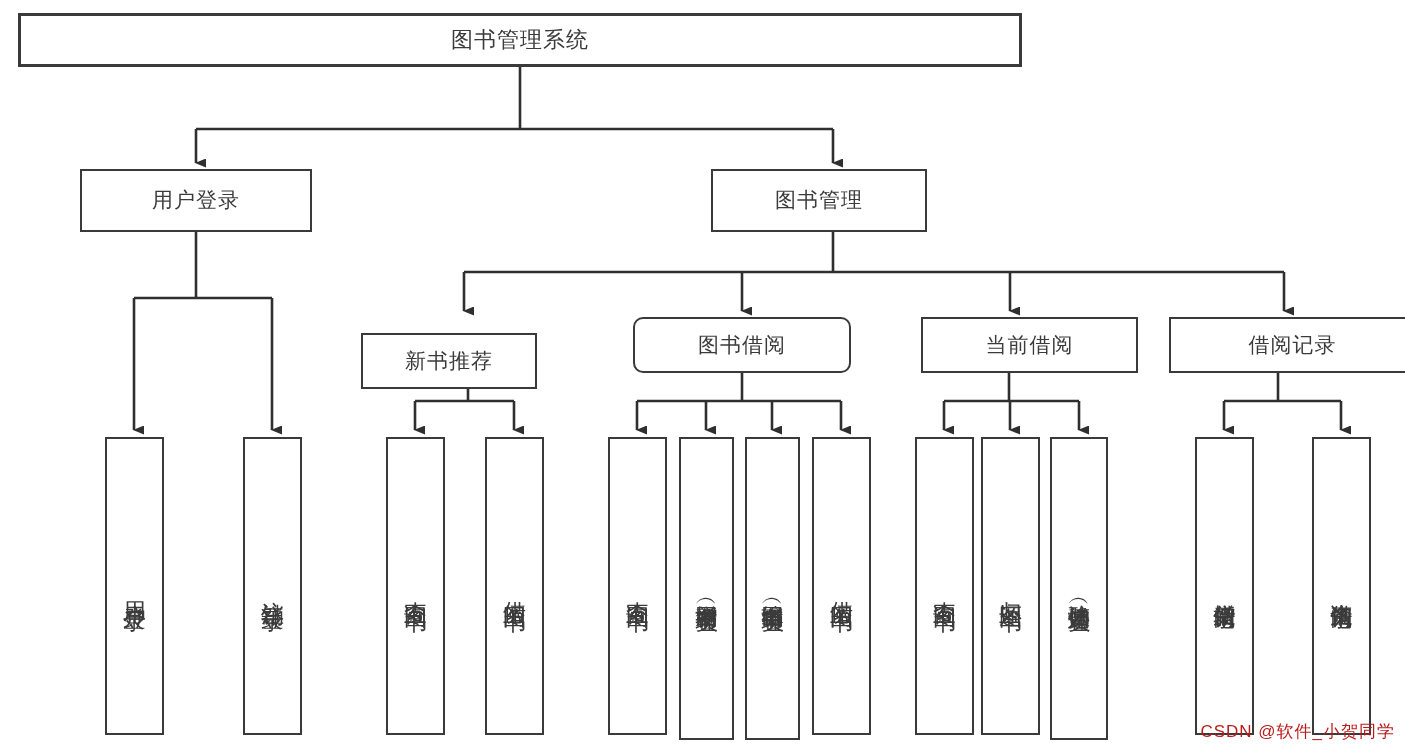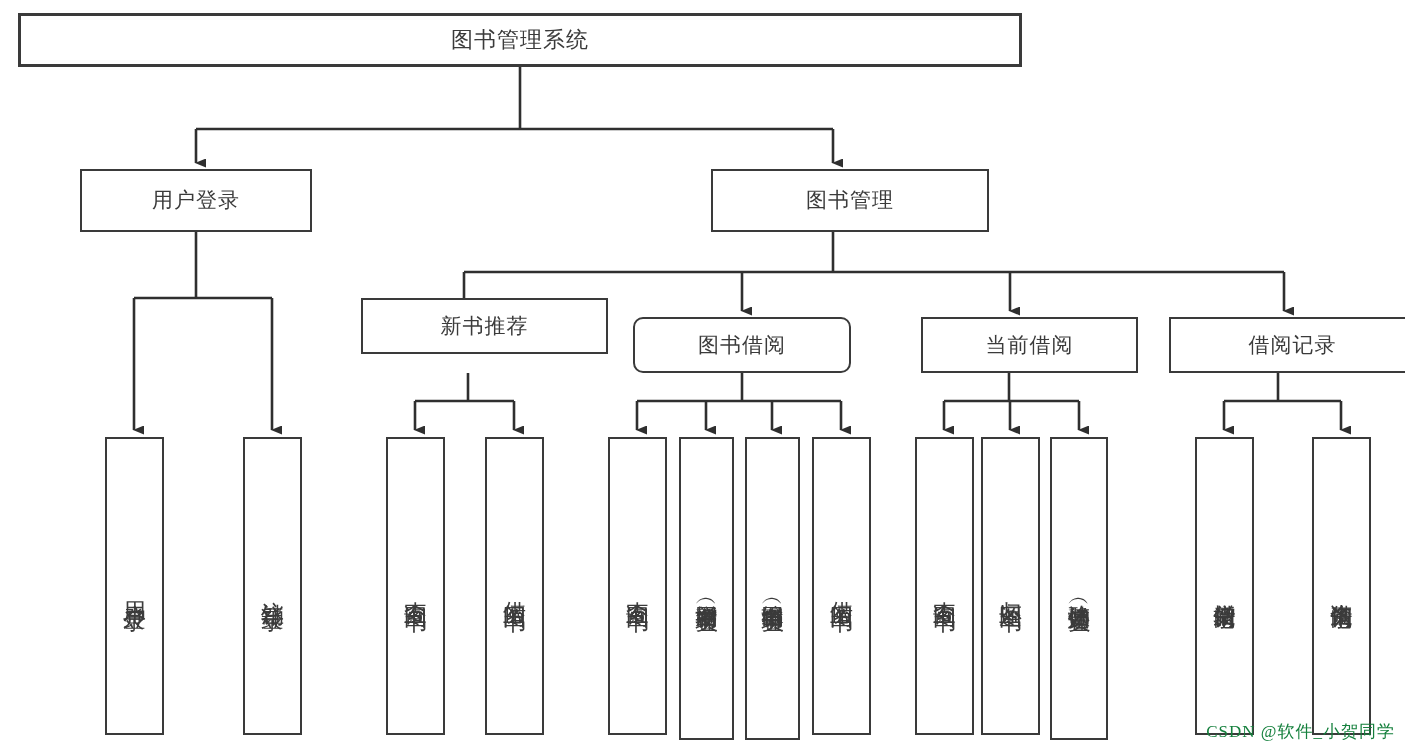--- a/index.html
+++ b/index.html
@@ -51,25 +51,24 @@
     white-space:nowrap;
     max-height:100%;
   }
   .leaf-label.tall{font-size:22px;letter-spacing:1px;}
 
   
   .watermark{
     position:absolute;
     right:10px;bottom:4px;
     font-size:17px;
-    color:#15803d;
+    color:#b91c1c;
     letter-spacing:1px;
     white-space:nowrap;
     pointer-events:none;
-    font-family:Liberation Serif, serif;
   }
 </style>
 </head>
 <body>
 
 <div id="diagram-root">
 
   <svg class="diagram-canvas" viewBox="0 0 1405 747">
     <defs>
       <marker id="arrowhead" markerWidth="9" markerHeight="11" refX="4.5" refY="10" orient="auto" markerUnits="userSpaceOnUse">
@@ -121,25 +120,25 @@
   </svg>
 
   <div class="node-box root" style="left:18px;top:13px;width:1004px;height:54px;">
     <span class="node-label">图书管理系统</span>
   </div>
 
   <div class="node-box" style="left:80px;top:169px;width:232px;height:63px;">
     <span class="node-label">用户登录</span>
   </div>
 
-  <div class="node-box" style="left:711px;top:169px;width:278px;height:63px;">
+  <div class="node-box" style="left:711px;top:169px;width:216px;height:63px;">
     <span class="node-label">图书管理</span>
   </div>
 
-  <div class="node-box" style="left:361px;top:298px;width:247px;height:56px;">
+  <div class="node-box" style="left:361px;top:333px;width:176px;height:56px;">
     <span class="node-label">新书推荐</span>
   </div>
 
   <div class="node-box" style="left:633px;top:317px;width:218px;height:56px;border-radius:10px;">
     <span class="node-label">图书借阅</span>
   </div>
 
   <div class="node-box" style="left:921px;top:317px;width:217px;height:56px;">
     <span class="node-label">当前借阅</span>
   </div>

